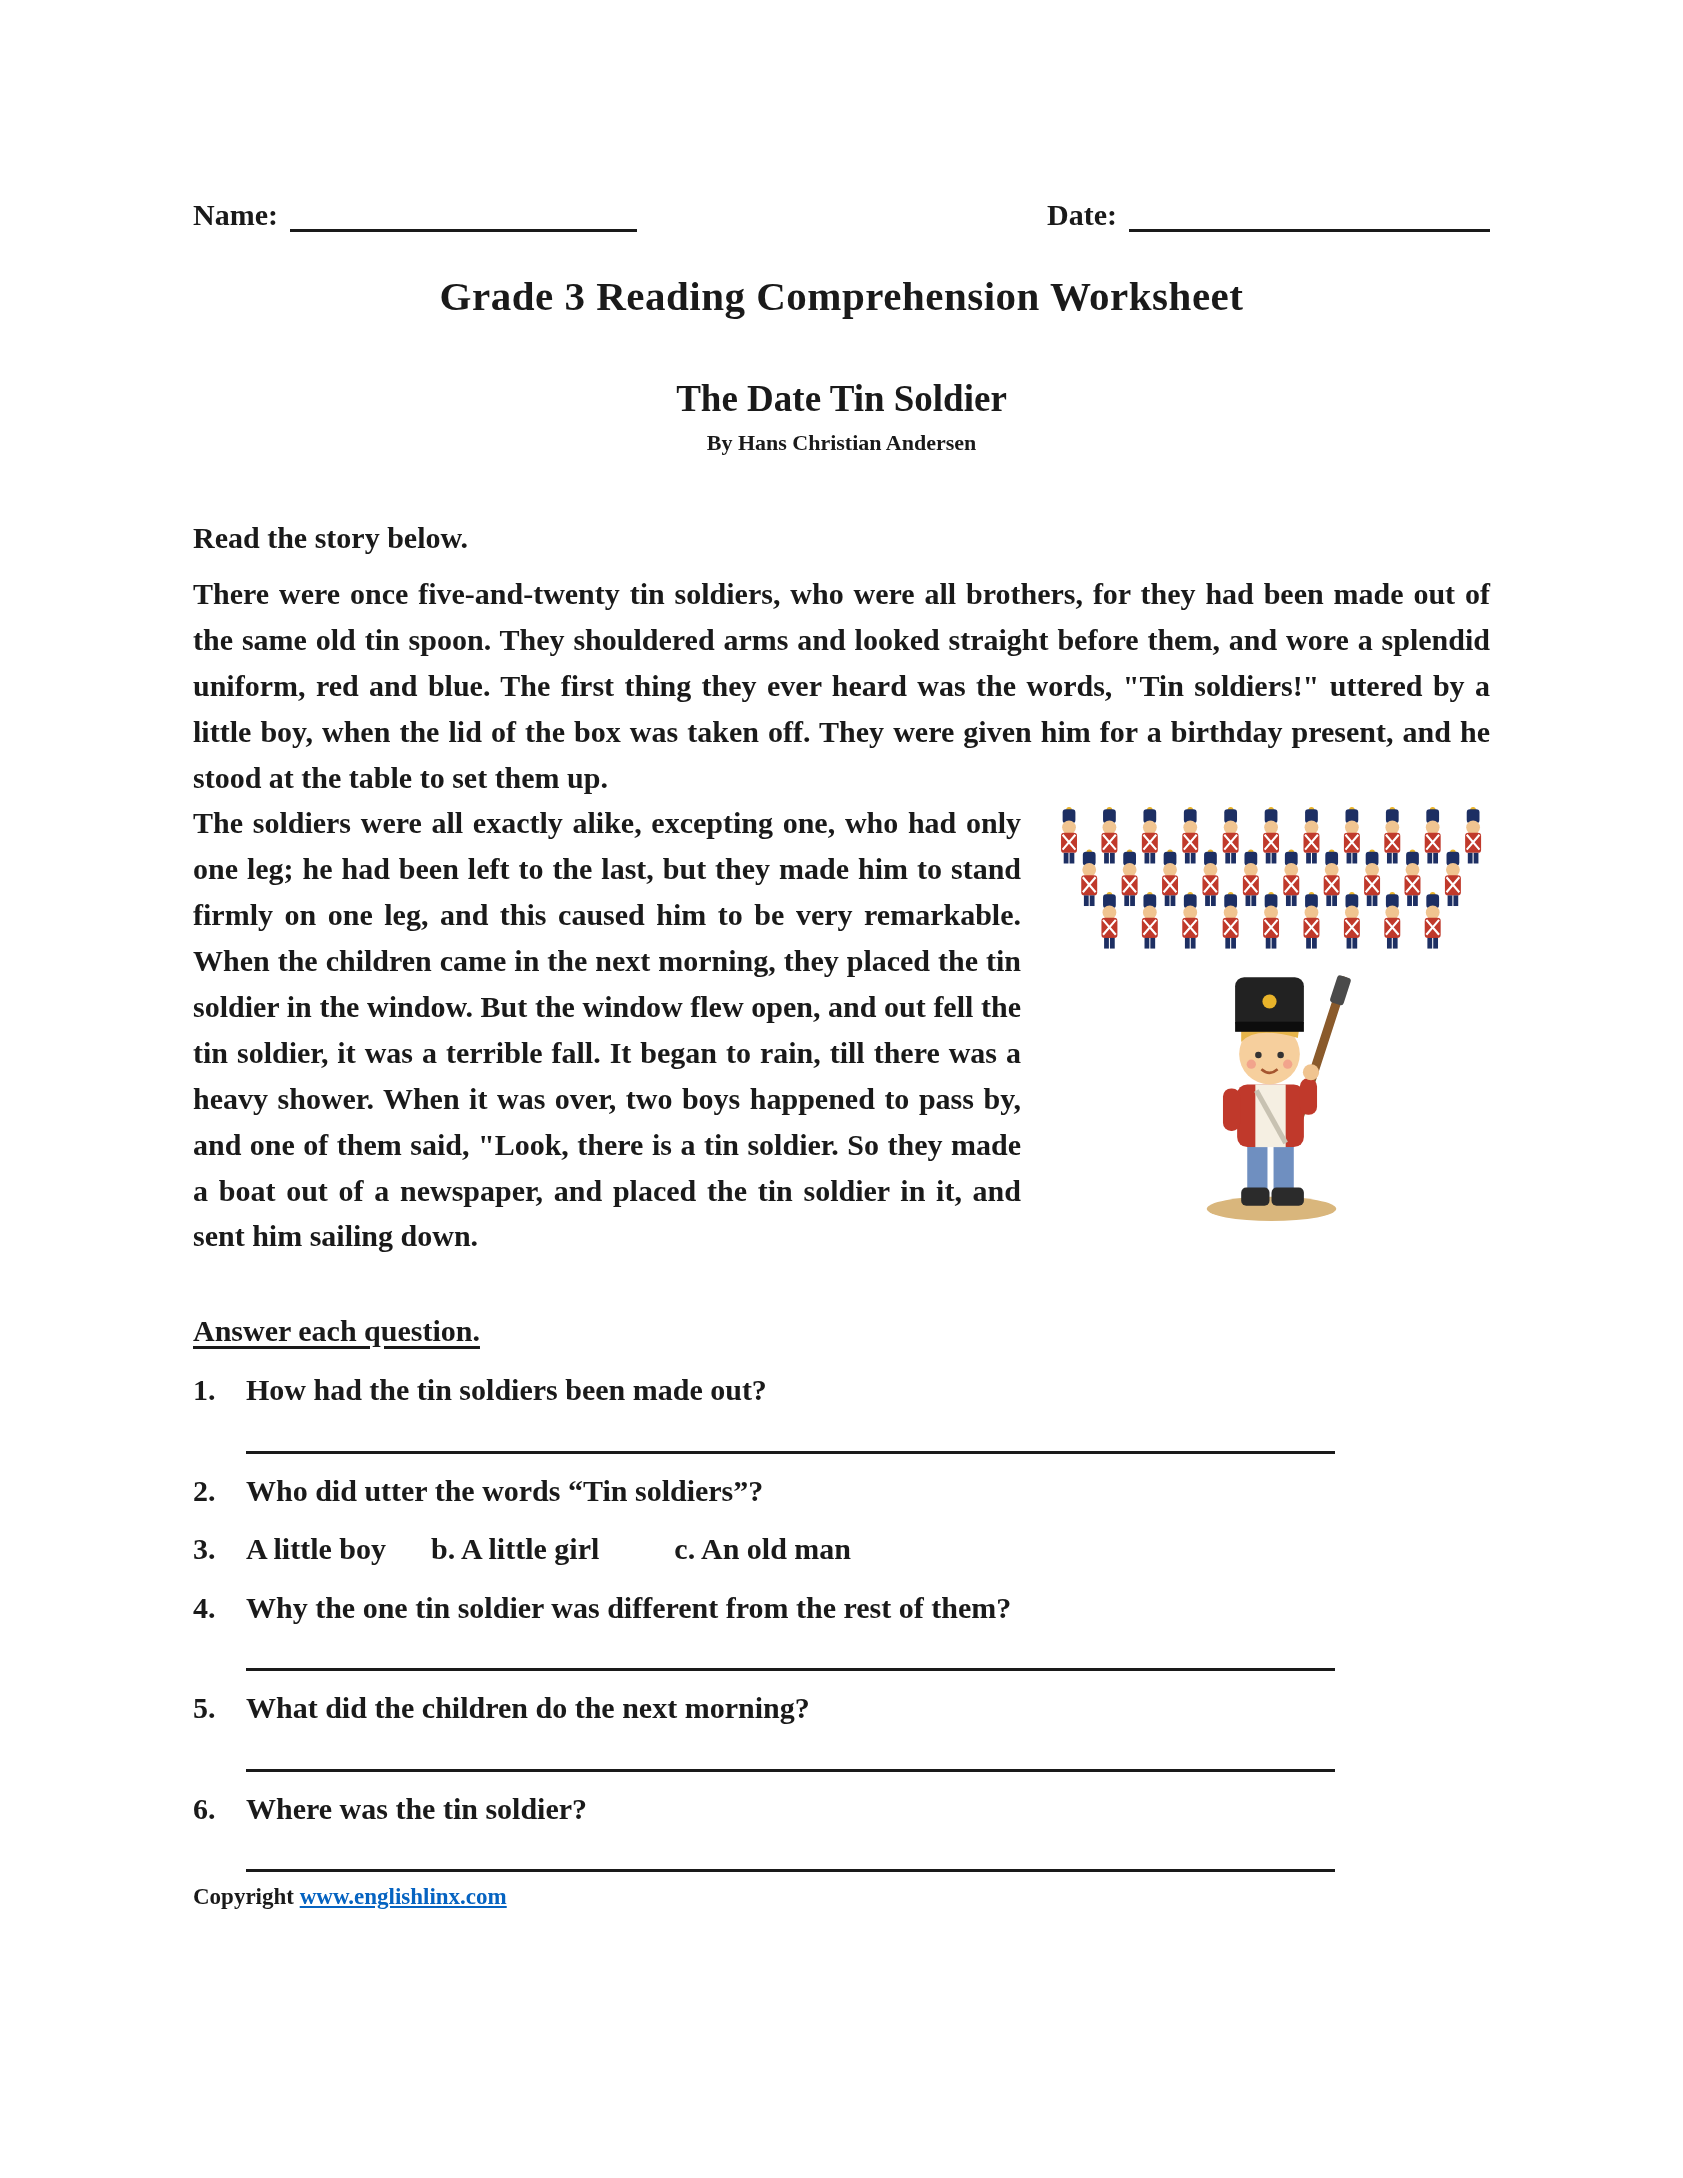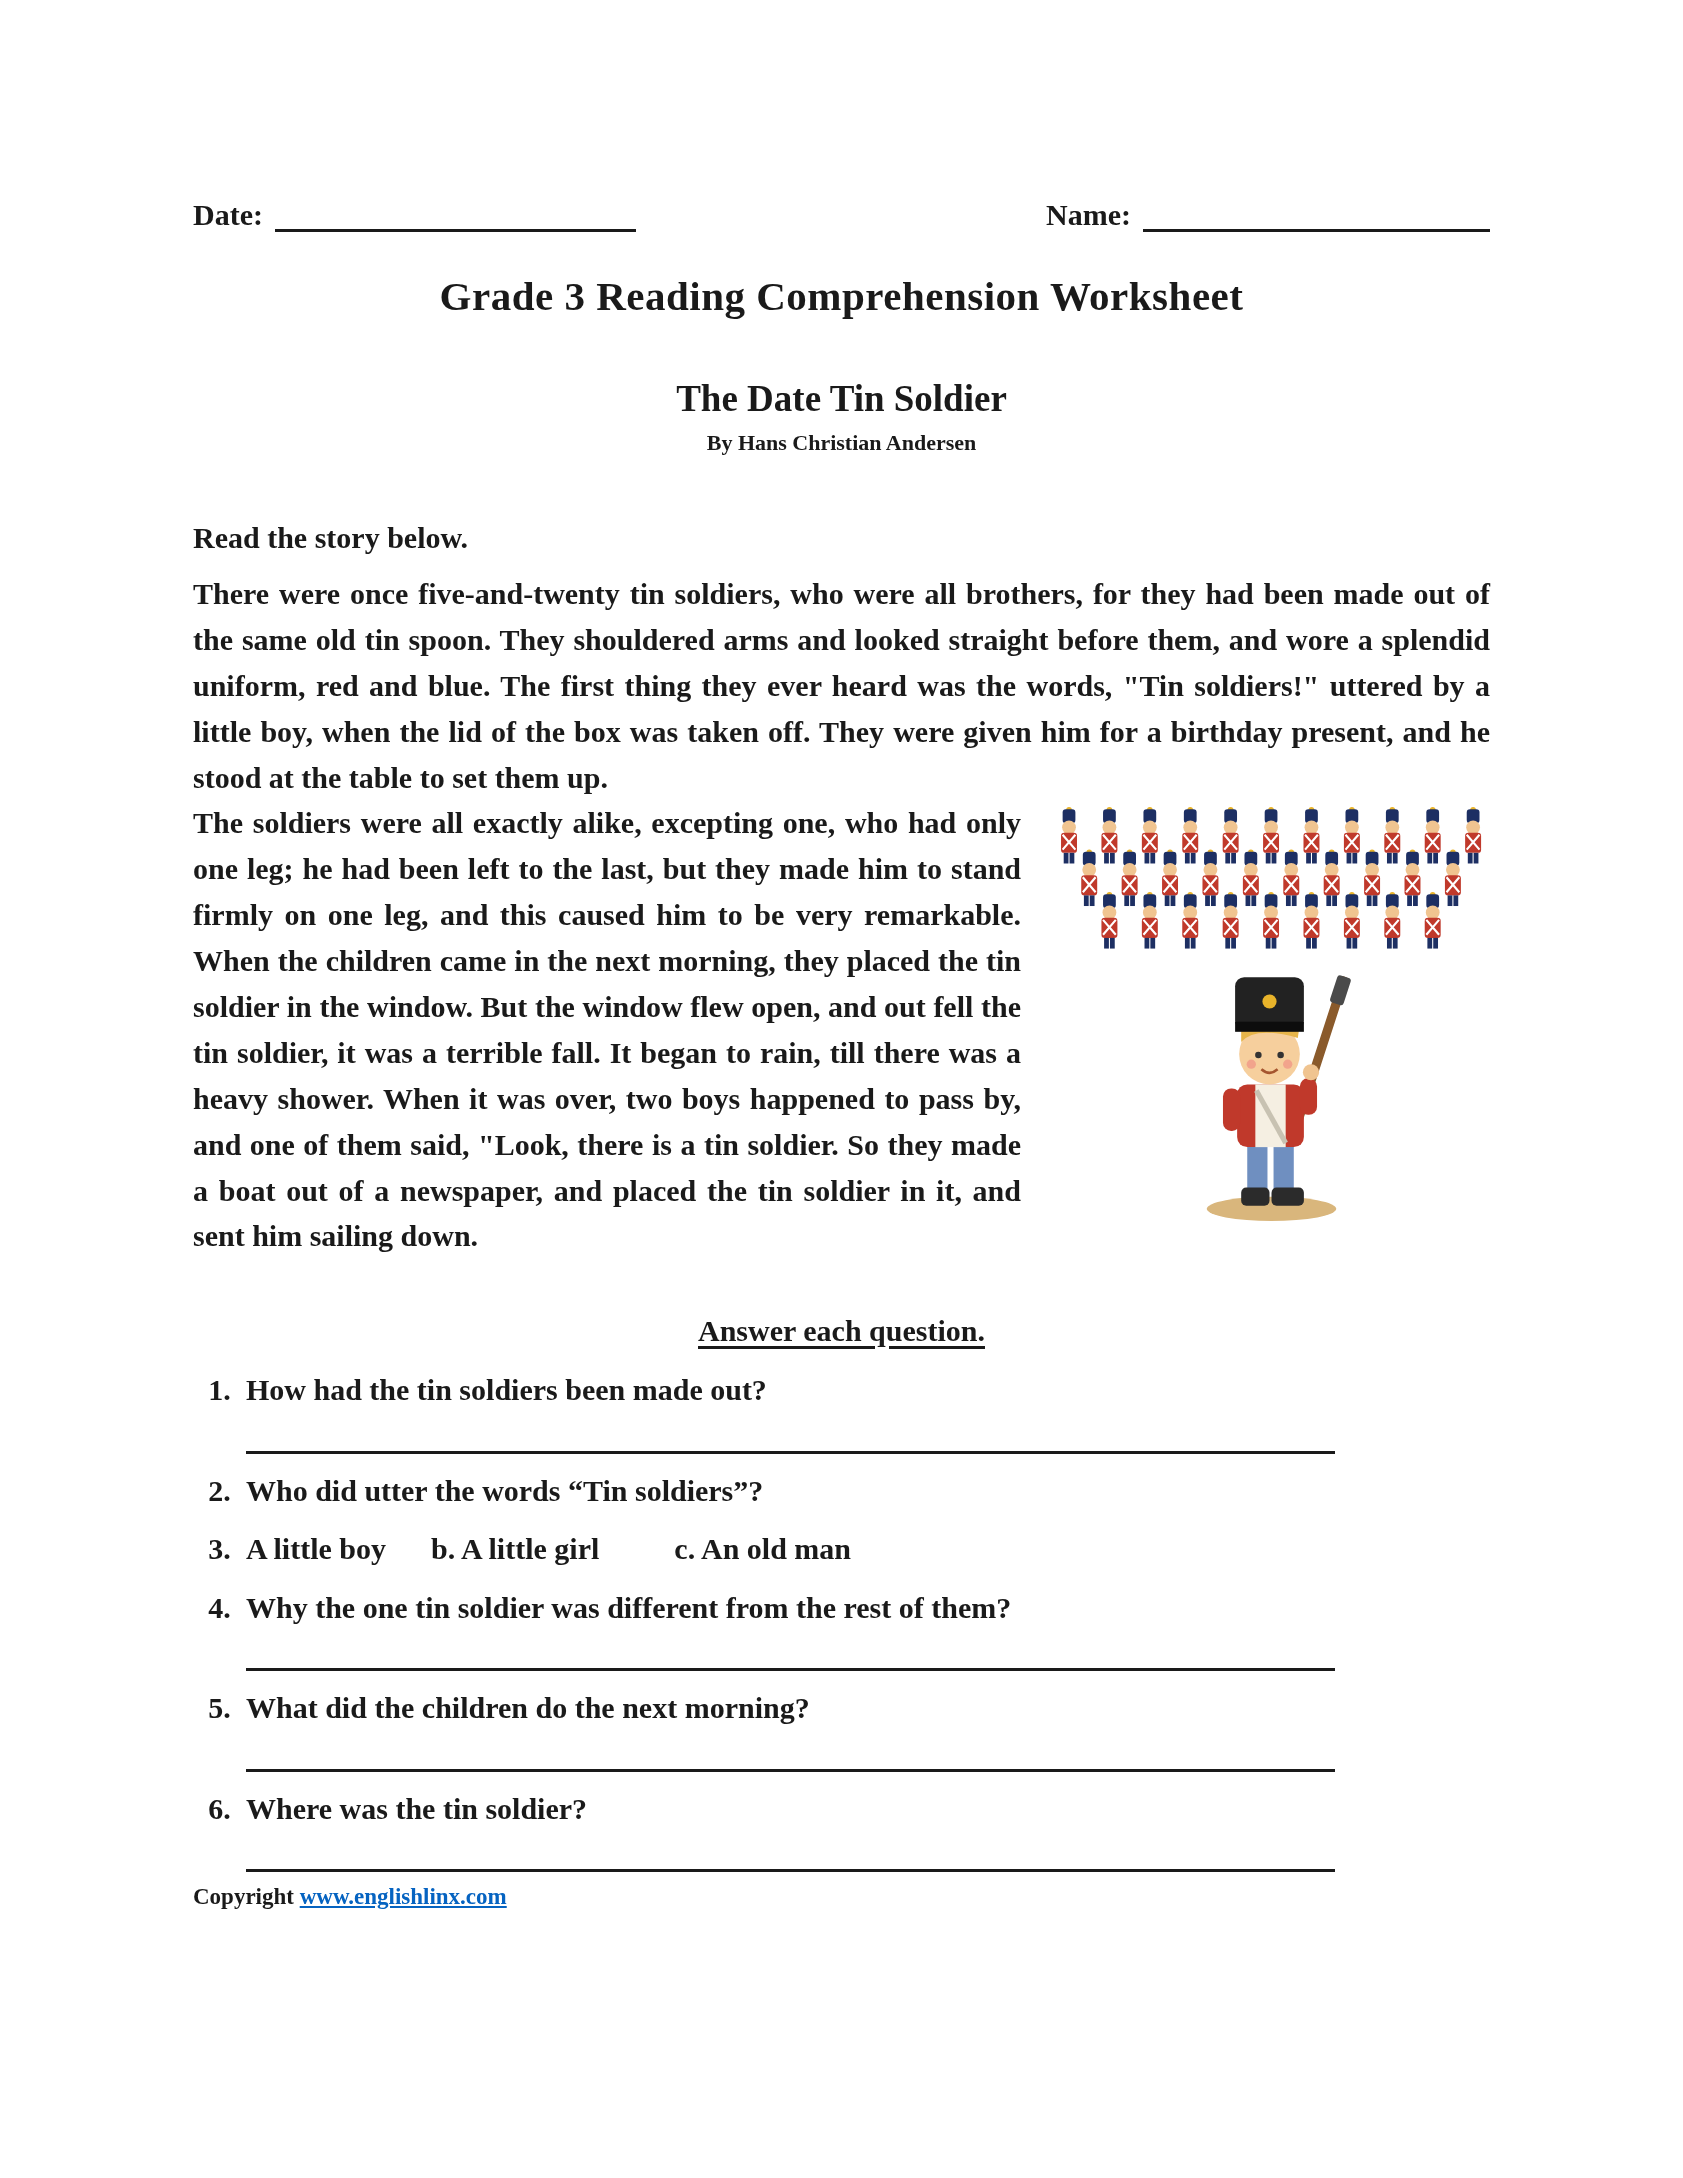--- a/index.html
+++ b/index.html
@@ -74,21 +74,21 @@
   .story-image {
     float: right;
     width: 441px;
     margin: 6px 0 10px 28px;
     text-align: center;
   }
   .story-image svg { display: block; margin: 0 auto; }
   .story-image .single-soldier { margin-top: 6px; }
 
   
-  .answer-section { clear: both; margin-top: 55px; text-align: center; }
+  .answer-section { clear: both; margin-top: 55px; }
   .answer-heading {
     font-size: 30px;
     font-weight: bold;
     text-decoration: underline;
     text-decoration-thickness: 2.5px;
     text-underline-offset: 5px;
   }
   .questions-list { margin-top: 20px; }
   .question {
     display: flex;
@@ -120,26 +120,26 @@
     cursor: pointer;
   }
 </style>
 </head>
 <body>
 
 <div class="page">
 
   <div class="name-date-row">
     <div class="field">
+      <span class="label">Name:</span>
+      <span class="blank-line name-blank"></span>
+    </div>
+    <div class="field">
       <span class="label">Date:</span>
       <span class="blank-line date-blank"></span>
-    </div>
-    <div class="field">
-      <span class="label">Name:</span>
-      <span class="blank-line name-blank"></span>
     </div>
   </div>
 
   <h1 class="worksheet-title">Grade 3 Reading Comprehension Worksheet</h1>
   <h2 class="story-title">The Date Tin Soldier</h2>
   <h3 class="author">By Hans Christian Andersen</h3>
 
   <p class="read-instruction">Read the story below.</p>
   <p class="story-text story-part1">There were once five-and-twenty tin soldiers, who were all brothers, for they had been made out of the same old tin spoon. They shouldered arms and looked straight before them, and wore a splendid uniform, red and blue. The first thing they ever heard was the words, "Tin soldiers!" uttered by a little boy, when the lid of the box was taken off. They were given him for a birthday present, and he stood at the table to set them up.</p>
 

